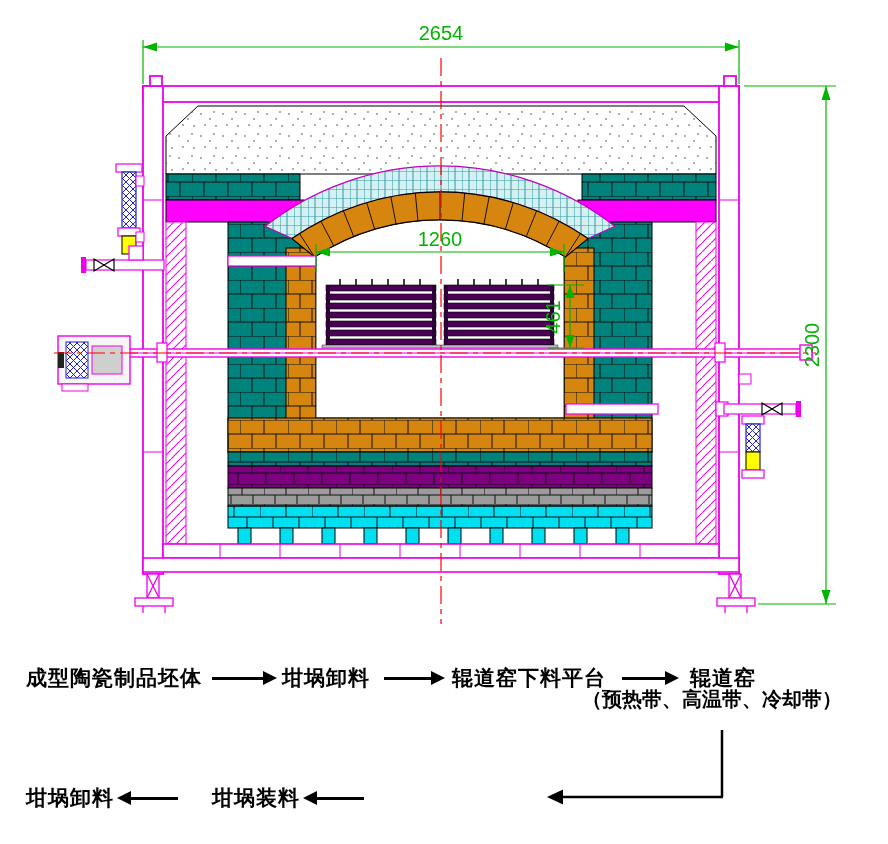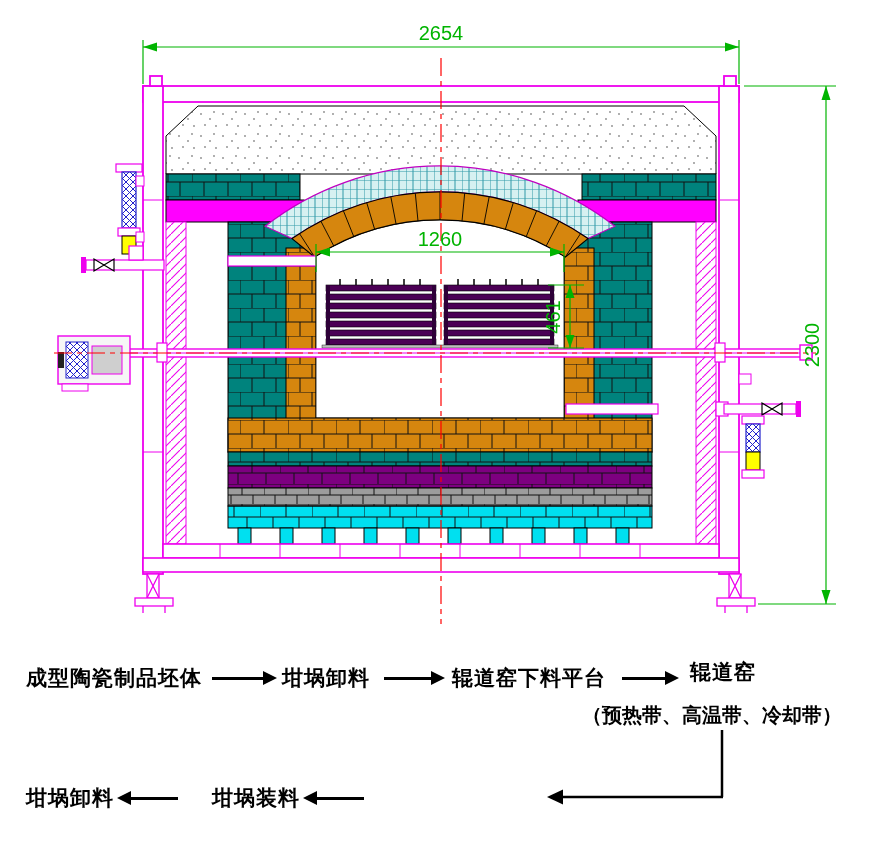--- a/index.html
+++ b/index.html
@@ -301,21 +301,21 @@
     <line x1="560" y1="167" x2="723" y2="167" stroke="#000" stroke-width="2.5"></line>
     <polygon points="547,167 563,159.5 563,174.5" fill="#000"></polygon>
   </svg>
 
   <div class="fstep" style="left:26px;top:34px">成型陶瓷制品坯体</div>
   <div class="arr r" style="left:212px;top:47px;width:52px"></div>
   <div class="fstep" style="left:282px;top:34px">坩埚卸料</div>
   <div class="arr r" style="left:384px;top:47px;width:48px"></div>
   <div class="fstep" style="left:452px;top:34px">辊道窑下料平台</div>
   <div class="arr r" style="left:622px;top:47px;width:44px"></div>
-  <div class="fstep" style="left:690px;top:28px">辊道窑</div>
-
-  <div class="fnote" style="left:582px;top:72px">（预热带、高温带、冷却带）</div>
+  <div class="fstep" style="left:690px;top:34px">辊道窑</div>
+
+  <div class="fnote" style="left:582px;top:56px">（预热带、高温带、冷却带）</div>
 
   <div class="fstep" style="left:26px;top:154px">坩埚卸料</div>
   <div class="arr l" style="left:130px;top:167px;width:48px"></div>
   <div class="fstep" style="left:212px;top:154px">坩埚装料</div>
   <div class="arr l" style="left:316px;top:167px;width:48px"></div>
 </div>
 
 </body></html>

